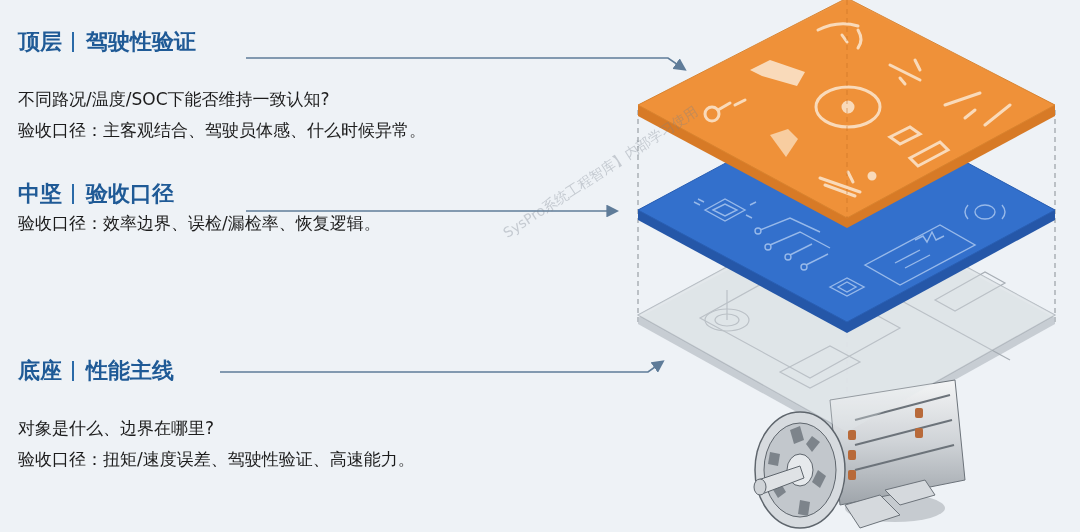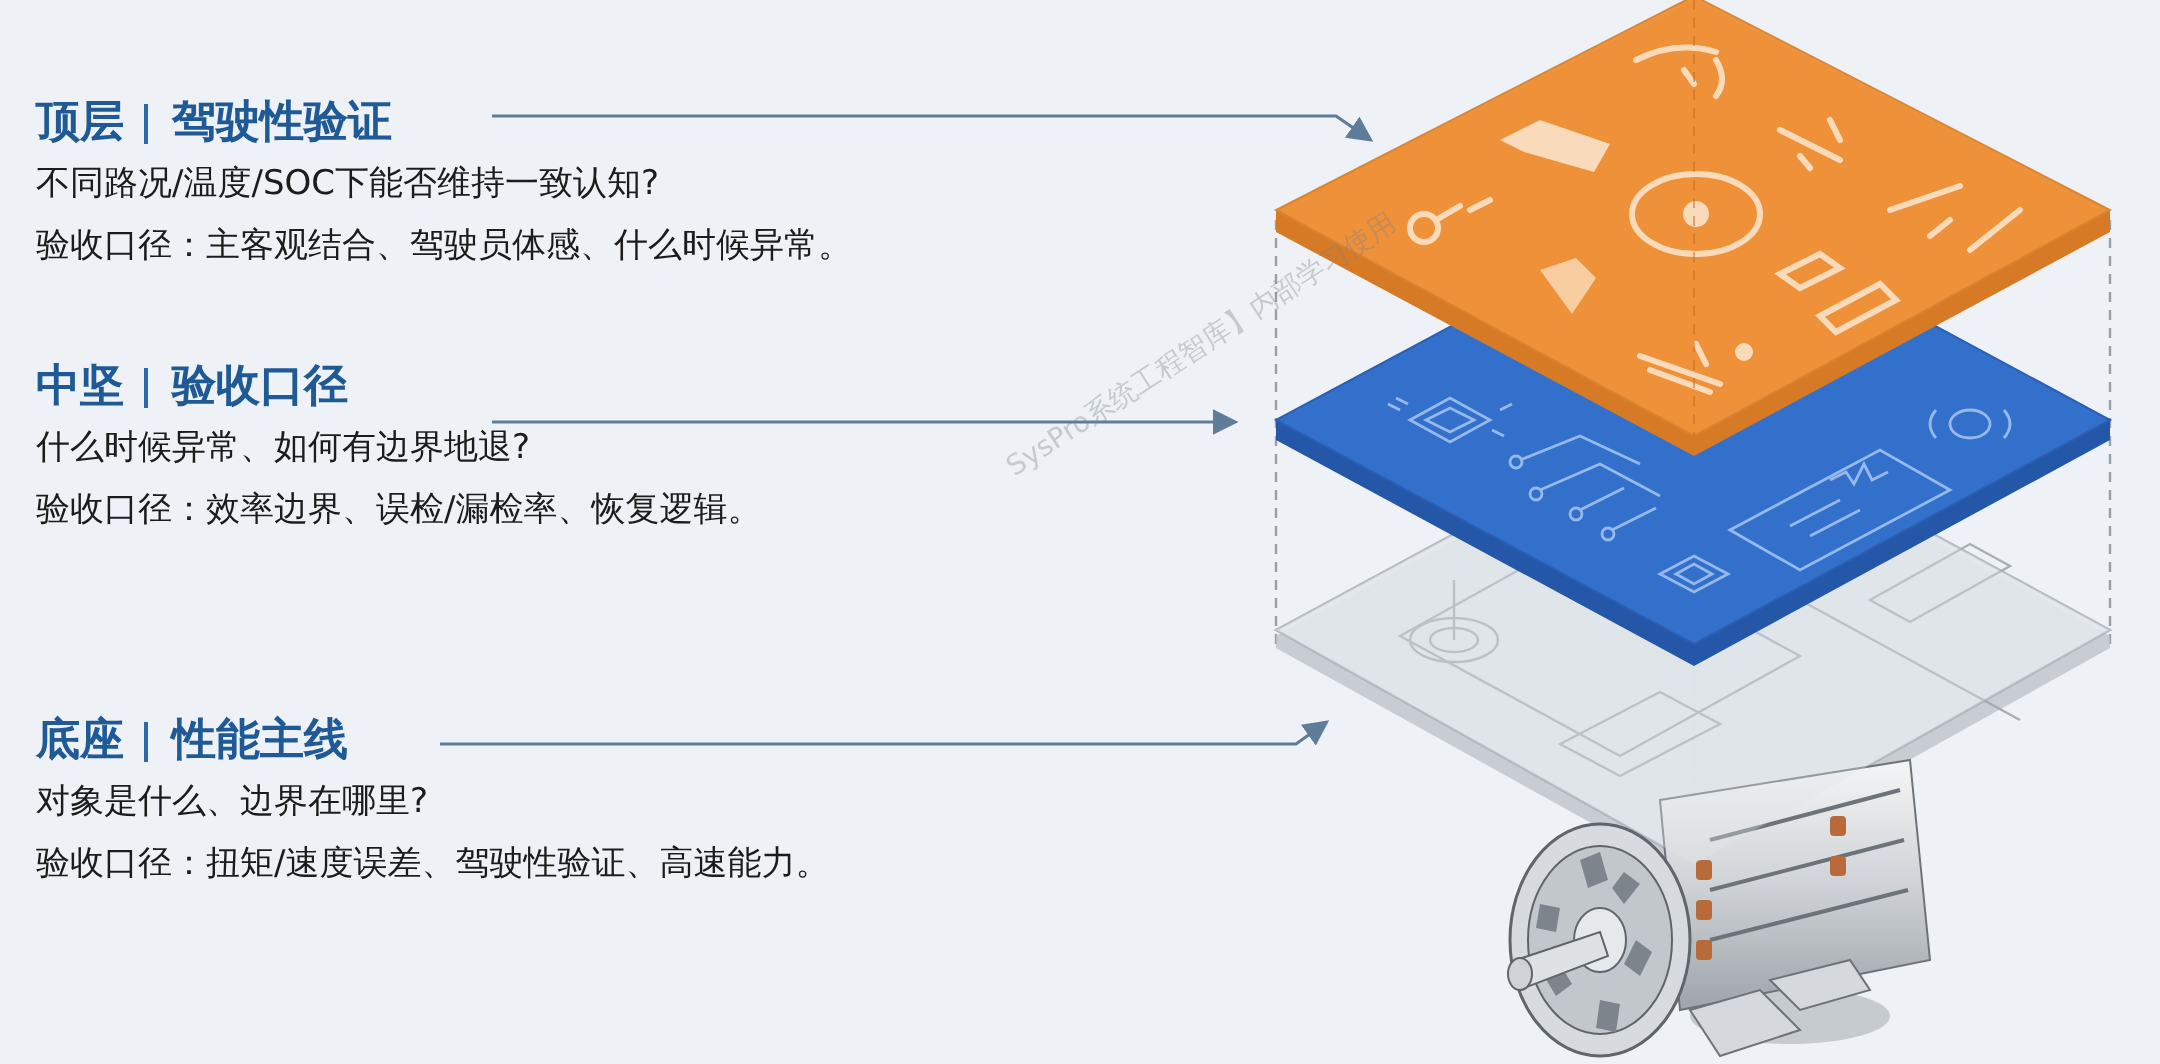--- a/index.html
+++ b/index.html
@@ -38,24 +38,24 @@
       height: 20px;
       background: #2a6aa8;
       margin: 0 12px 0 10px;
     }
     .layer-line {
       font-size: 17px;
       color: #1c1c1c;
       line-height: 31px;
       white-space: nowrap;
     }
-    .block-top { top: 48px; }
+    .block-top { top: 28px; }
     .block-mid { top: 180px; }
     .block-bot { top: 357px; }
-    .layer-line.first { margin-top: 1px; }
+    .layer-line.first { margin-top: 28px; }
     svg.diagram {
       position: absolute;
       left: 0; top: 0;
     }
     .watermark {
       position: absolute;
       left: 505px;
       top: 226px;
       font-size: 14px;
       color: rgba(120,130,140,0.35);
@@ -79,21 +79,20 @@
     <div class="layer-line first">不同路况/温度/SOC下能否维持一致认知?</div>
     <div class="layer-line">验收口径：主客观结合、驾驶员体感、什么时候异常。</div>
   </div>
 
   <div class="layer-block block-mid">
     <div class="layer-title">
       <span>中坚</span>
       <span class="sep"></span>
       <span>验收口径</span>
     </div>
-    <div class="layer-line first">什么时候异常、如何有边界地退?</div>
     <div class="layer-line">验收口径：效率边界、误检/漏检率、恢复逻辑。</div>
   </div>
 
   <div class="layer-block block-bot">
     <div class="layer-title">
       <span>底座</span>
       <span class="sep"></span>
       <span>性能主线</span>
     </div>
     <div class="layer-line first">对象是什么、边界在哪里?</div>

